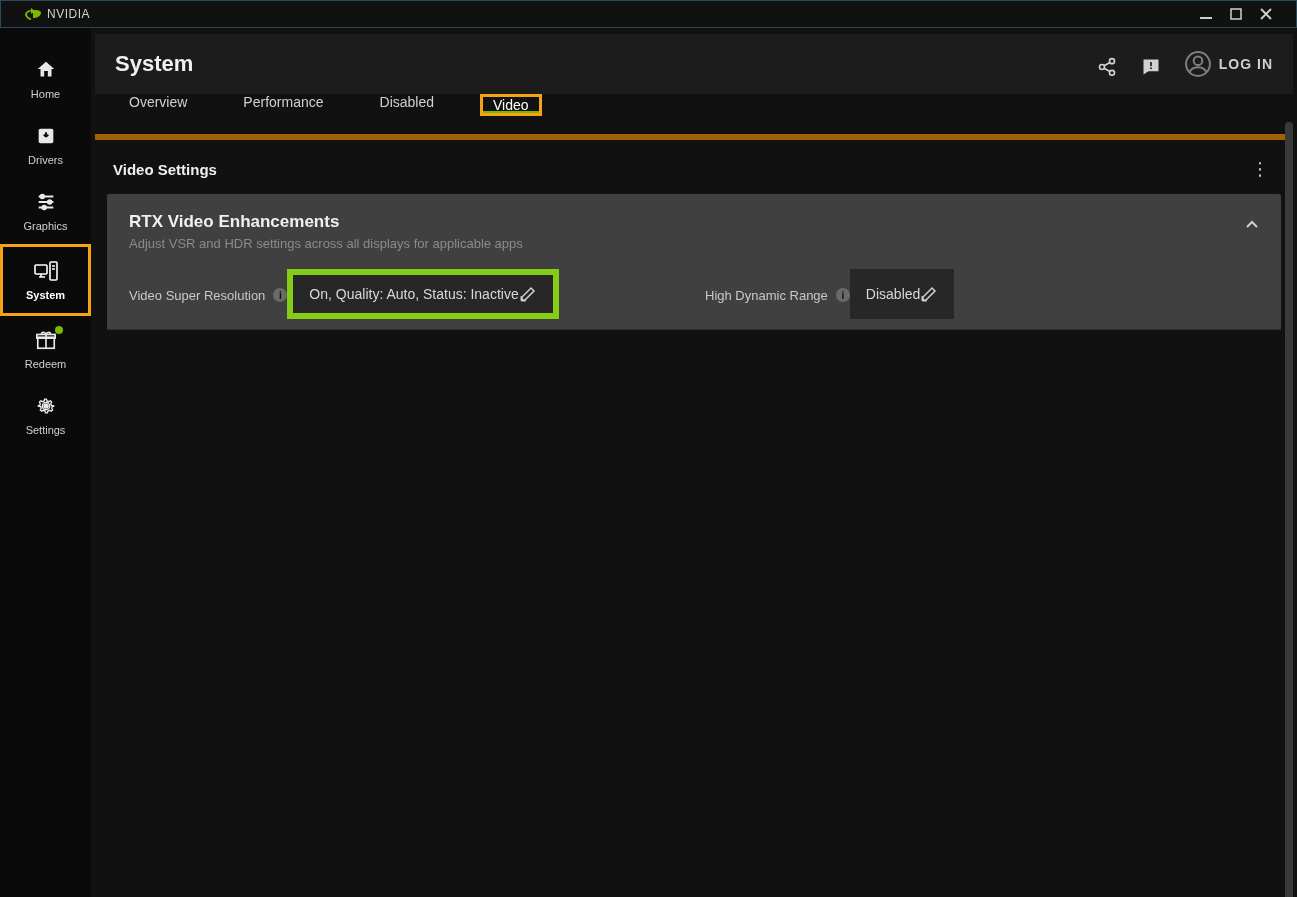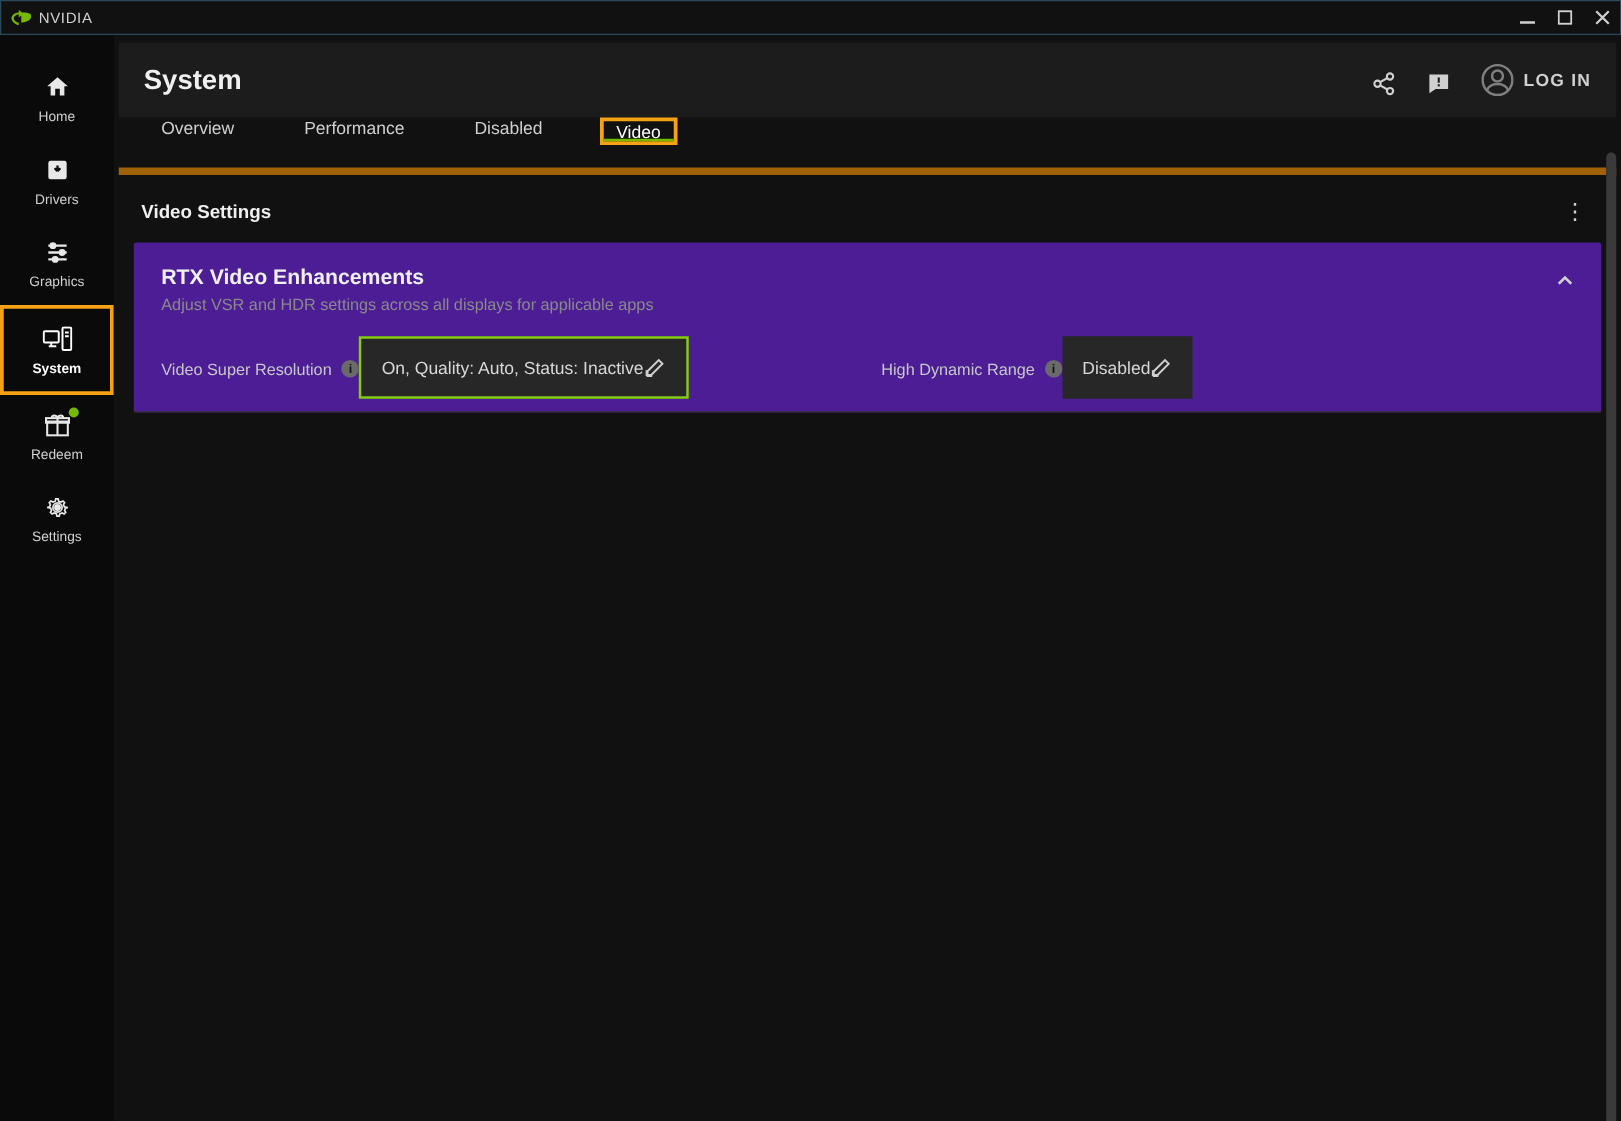--- a/index.html
+++ b/index.html
@@ -1,18 +1,18 @@
 <!DOCTYPE html>
 <html><head>
 <meta charset="utf-8">
 <style>
 * { margin: 0; padding: 0; box-sizing: border-box; font-family: -apple-system, BlinkMacSystemFont, 'Segoe UI', Arial, sans-serif; }
 body { background: #050505; width: 1297px; height: 897px; overflow: hidden; color: #e0e0e0; }
 
-.titlebar { height: 28px; background: #111; border: 1px solid #2a4a5a; display: flex; align-items: center; padding: 0 8px; justify-content: space-between; }
+.titlebar { height: 28px; background: #111; border: 1px solid #2a4a5a; display: flex; align-items: center; padding: 0 24px; justify-content: space-between; }
 .titlebar-left { display: flex; align-items: center; gap: 6px; }
 .nvidia-logo { color: #76b900; font-size: 14px; }
 .titlebar-text { color: #d0d0d0; font-size: 12px; letter-spacing: 0.5px; }
 .titlebar-controls { display: flex; gap: 18px; color: #d0d0d0; }
 .titlebar-controls span { cursor: pointer; font-size: 14px; }
 
 .app-body { display: flex; height: calc(897px - 28px); }
 
 .sidebar { width: 91px; background: #0a0a0a; display: flex; flex-direction: column; padding-top: 18px; }
 .sidebar-item { display: flex; flex-direction: column; align-items: center; padding: 12px 0; cursor: pointer; color: #d0d0d0; position: relative; }
@@ -34,34 +34,34 @@
 .tab { display: flex; align-items: center; font-size: 14px; font-weight: 500; color: #d0d0d0; cursor: pointer; padding: 0 10px; position: relative; }
 .tab.active { color: #fff; }
 .tab.active::after { content: ''; position: absolute; bottom: 0; left: 0; right: 0; height: 2px; background: #76b900; }
 .tab.highlight { border: 3px solid #f5a314; }
 
 .content { padding: 18px 16px 0 16px; flex: 1; overflow-y: auto; }
 .section-row { display: flex; justify-content: space-between; align-items: center; margin-bottom: 14px; padding: 0 6px; }
 .section-title { font-size: 15px; font-weight: 600; color: #f0f0f0; }
 .more-btn { color: #d0d0d0; font-size: 18px; cursor: pointer; padding: 0 6px; }
 
-.panel { background: #4c1d95; border-radius: 2px; }
+.panel { background: #404040; border-radius: 2px; }
 .panel-header { display: flex; justify-content: space-between; align-items: flex-start; padding: 18px 22px; cursor: pointer; }
 .panel-title { font-size: 17px; font-weight: 600; color: #f0f0f0; margin-bottom: 4px; }
 .panel-sub { font-size: 13px; color: #8a8a8a; }
 .chev { color: #d0d0d0; font-size: 14px; padding-top: 6px; }
 
 .panel-body { padding: 0 22px 10px; display: grid; grid-template-columns: 1fr 1fr; gap: 22px; border-bottom: 1px solid #2f2f2f;}
 .setting-group { display: flex; flex-direction: row; }
 .setting-label-row { display: flex; align-items: center; gap: 8px; margin: 10px 0 8px; }
 .setting-label { font-size: 13px; color: #c8c8c8; }
 .info-circ { width: 14px; height: 14px; border-radius: 50%; background: #6a6a6a; color: #111; font-size: 10px; display: flex; align-items: center; justify-content: center; font-weight: 700; cursor: pointer; }
 
 .setting-field { background: #272727; height: 50px; display: flex; align-items: center; justify-content: space-between; padding: 0 16px; font-size: 14px; color: #d8d8d8; cursor: pointer; }
-.setting-field.highlight { border: 2px solid #84cc16; padding-left: 16px; }
+.setting-field.highlight { border: 6px solid #84cc16; padding-left: 16px; }
 .edit-icon { color: #d0d0d0; }
 
 .scrollbar-mock { position: absolute; right: 4px; top: 94px; width: 8px; height: 790px; background: #1a1a1a; border-radius: 4px; }
 .scrollbar-thumb { width: 8px; height: 788px; background: #3a3a3a; border-radius: 4px; }
 
 svg { display: block; }
 </style>
 </head>
 <body>
 

